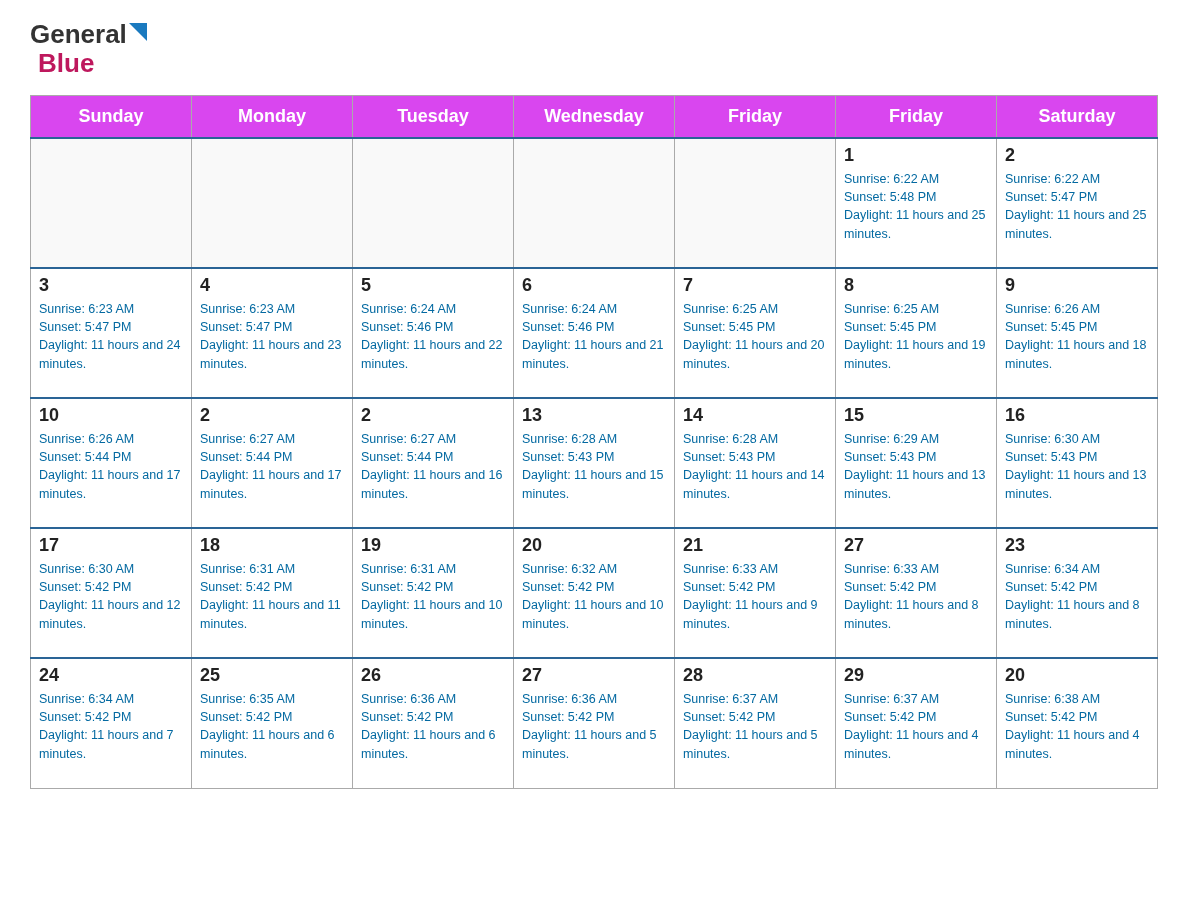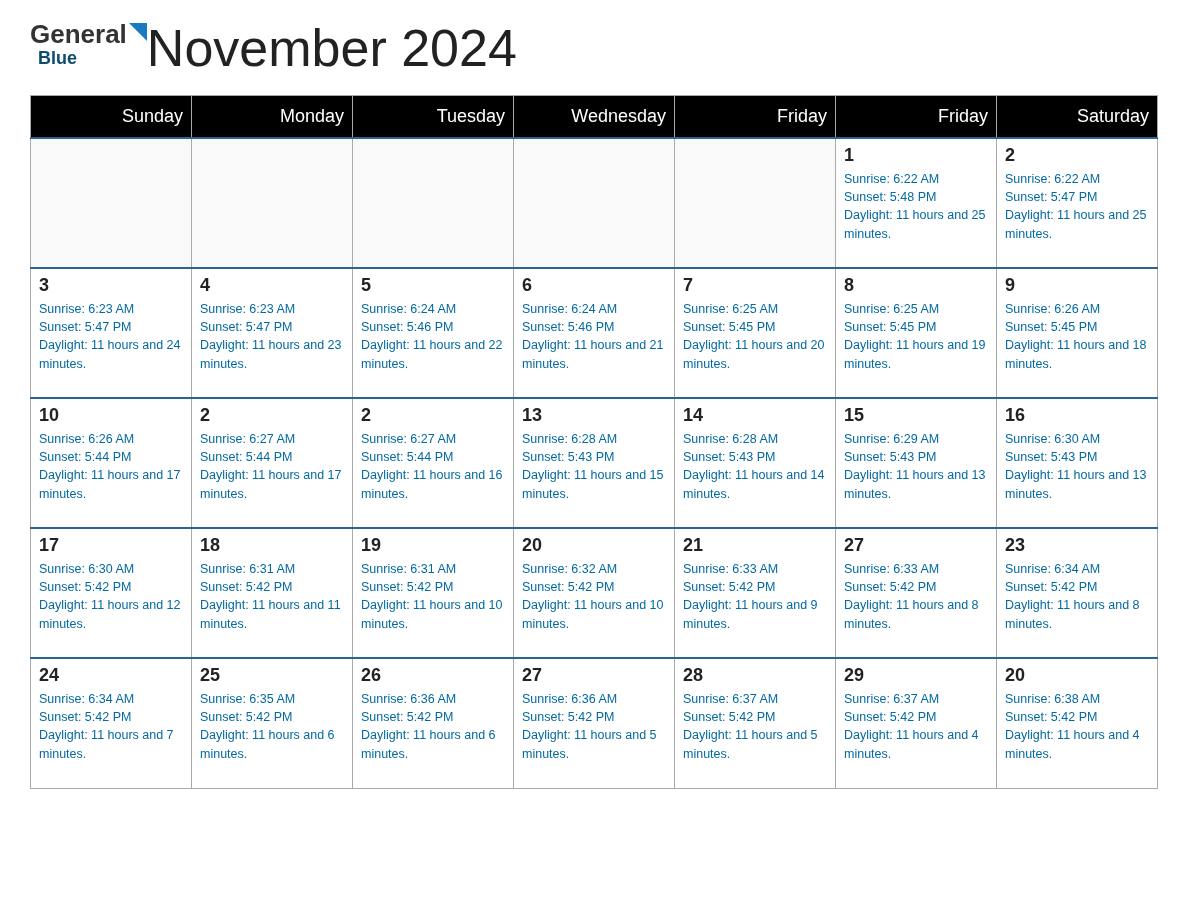--- a/index.html
+++ b/index.html
@@ -6,20 +6,21 @@
     body {
       font-family: Arial, sans-serif;
       background: #fff;
       color: #333;
       width: 1188px;
       min-height: 918px;
       padding: 20px 30px;
     }
     .header {
       display: flex;
+      justify-content: space-between;
       align-items: flex-start;
       margin-bottom: 18px;
     }
     .title-block {
       text-align: right;
     }
     .month-title {
       font-size: 52px;
       font-weight: normal;
       color: #222;
@@ -29,27 +30,27 @@
       font-size: 22px;
       color: #444;
       margin-top: 4px;
     }
     .calendar {
       width: 100%;
       border-collapse: collapse;
       border: 1px solid #aaa;
     }
     .calendar th {
-      background-color: #000000;
+      background-color: #d946ef;
       color: #fff;
       font-size: 18px;
-      font-weight: normal;
+      font-weight: bold;
       padding: 10px 8px;
       border: 1px solid #aaa;
-      text-align: right;
+      text-align: center;
     }
     .calendar td {
       border: 1px solid #aaa;
       vertical-align: top;
       padding: 6px 8px;
       width: calc(100% / 7);
       min-height: 110px;
       height: 130px;
     }
     .calendar tr.week-row td {
@@ -81,23 +82,23 @@
       height: 0;
       border-left: 9px solid transparent;
       border-top: 9px solid #1a7abf;
       border-right: 9px solid #1a7abf;
       border-bottom: 9px solid transparent;
       margin-left: 2px;
       position: relative;
       top: -2px;
     }
     .logo-blue-text {
-      font-size: 18px;
-      font-weight: bold;
-      color: #0c4a6e;
+      font-size: 26px;
+      font-weight: bold;
+      color: #be185d;
     }
     .logo-container {
       display: flex;
       flex-direction: column;
       line-height: 1.1;
     }
     .logo-line1 {
       display: flex;
       align-items: center;
     }
@@ -114,21 +115,20 @@
   <div class="logo-container">
     <div class="logo-line1">
       <span class="logo-text-general">General</span>
       <span class="logo-arrow"></span>
     </div>
     <div class="logo-line2">
       <span class="logo-blue-text">Blue</span>
     </div>
   </div>
   <div class="title-block">
-    <div class="month-title">November 2024</div>
   </div>
 </div>
 
 <table class="calendar">
   <thead>
     <tr>
     <th>Sunday</th>
         <th>Monday</th>
         <th>Tuesday</th>
         <th>Wednesday</th>

